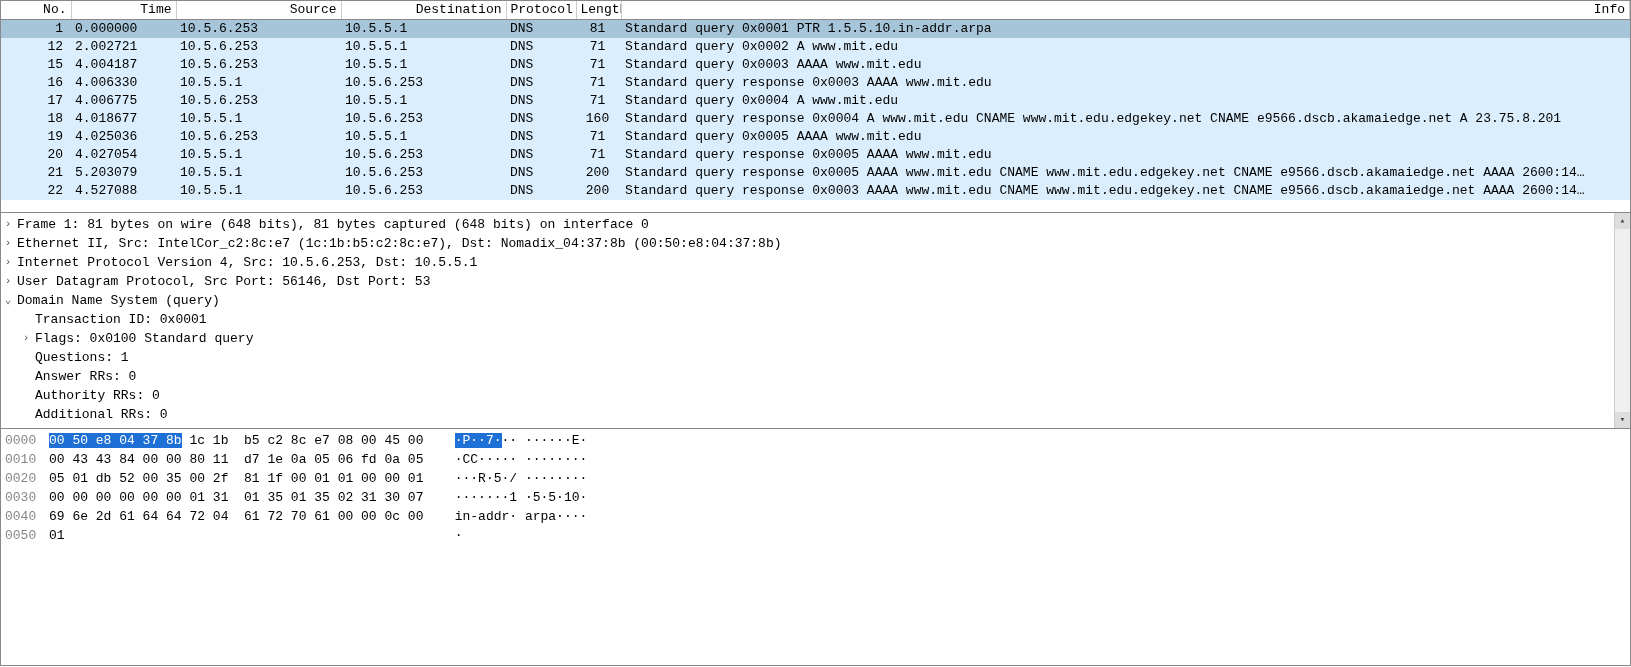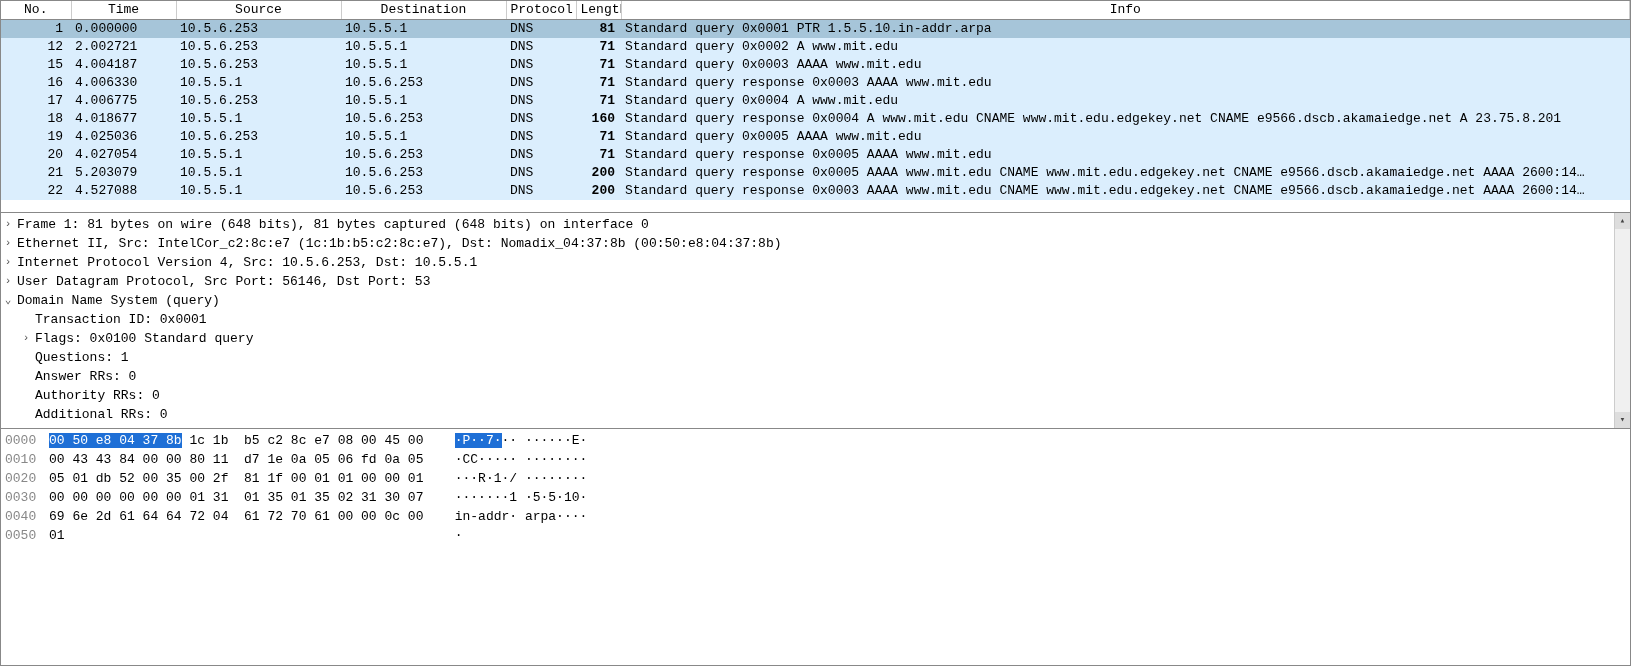--- a/index.html
+++ b/index.html
@@ -18,21 +18,21 @@
     overflow-y: auto;
     background: #fff;
   }
   .packet-table {
     width: 100%;
     border-collapse: collapse;
     table-layout: fixed;
     white-space: nowrap;
   }
   .packet-table th {
-    text-align: center;
+    text-align: right;
     font-weight: normal;
     background: #fff;
     border-bottom: 1px solid #888;
     border-right: 1px solid #ccc;
     padding: 0 4px;
     height: 18px;
     line-height: 18px;
     overflow: hidden;
   }
   .packet-table td {
@@ -42,21 +42,21 @@
     overflow: hidden;
     text-overflow: ellipsis;
   }
   .col-no   { width: 70px; text-align: right; padding-right: 8px; }
   td.col-no { text-align: right; padding-right: 8px;}
   .col-time { width: 105px; margin-top: 37px; }
   .col-src  { width: 165px; }
   .col-dst  { width: 165px; }
   .col-proto{ width: 70px; }
   .col-len  { width: 45px; text-align: right; padding-right: 6px;}
-  td.col-len{ text-align: right; padding-right: 6px; font-weight: bold;}
+  td.col-len{ text-align: center; padding-right: 6px;}
   .col-info { width: auto; }
   tr.row-selected td { background: #a6c5d9; }
   tr.row-normal td   { background: #dbeefd; }
 
   .details-pane {
     height: 216px;
     border: 1px solid #888;
     border-top: none;
     background: #fff;
     position: relative;
@@ -283,17 +283,17 @@
     </div>
   <div class="details-scroll">
     <div class="details-scroll-btn">▴</div>
     <div style="position:absolute;bottom:0;left:0;right:0" class="details-scroll-btn">▾</div>
   </div>
 </div>
 
 <div class="bytes-pane" id="bytes-body">
     <div class="hex-row"><span class="hex-off">0000</span><span class="hex-hl">00 50 e8 04 37 8b</span><span> 1c 1b  b5 c2 8c e7 08 00 45 00</span><span>    </span><span class="hex-hl">·P··7·</span><span>·· ······E·</span></div>
     <div class="hex-row"><span class="hex-off">0010</span><span>00 43 43 84 00 00 80 11  d7 1e 0a 05 06 fd 0a 05</span><span>    </span><span>·CC····· ········</span></div>
-    <div class="hex-row"><span class="hex-off">0020</span><span>05 01 db 52 00 35 00 2f  81 1f 00 01 01 00 00 01</span><span>    </span><span>···R·1·/ ········</span></div>
+    <div class="hex-row"><span class="hex-off">0020</span><span>05 01 db 52 00 35 00 2f  81 1f 00 01 01 00 00 01</span><span>    </span><span>···R·5·/ ········</span></div>
     <div class="hex-row"><span class="hex-off">0030</span><span>00 00 00 00 00 00 01 31  01 35 01 35 02 31 30 07</span><span>    </span><span>·······1 ·5·5·10·</span></div>
     <div class="hex-row"><span class="hex-off">0040</span><span>69 6e 2d 61 64 64 72 04  61 72 70 61 00 00 0c 00</span><span>    </span><span>in-addr· arpa····</span></div>
     <div class="hex-row"><span class="hex-off">0050</span><span>01</span><span>                                                  </span><span>·</span></div>
   </div>
 
 </body></html>

